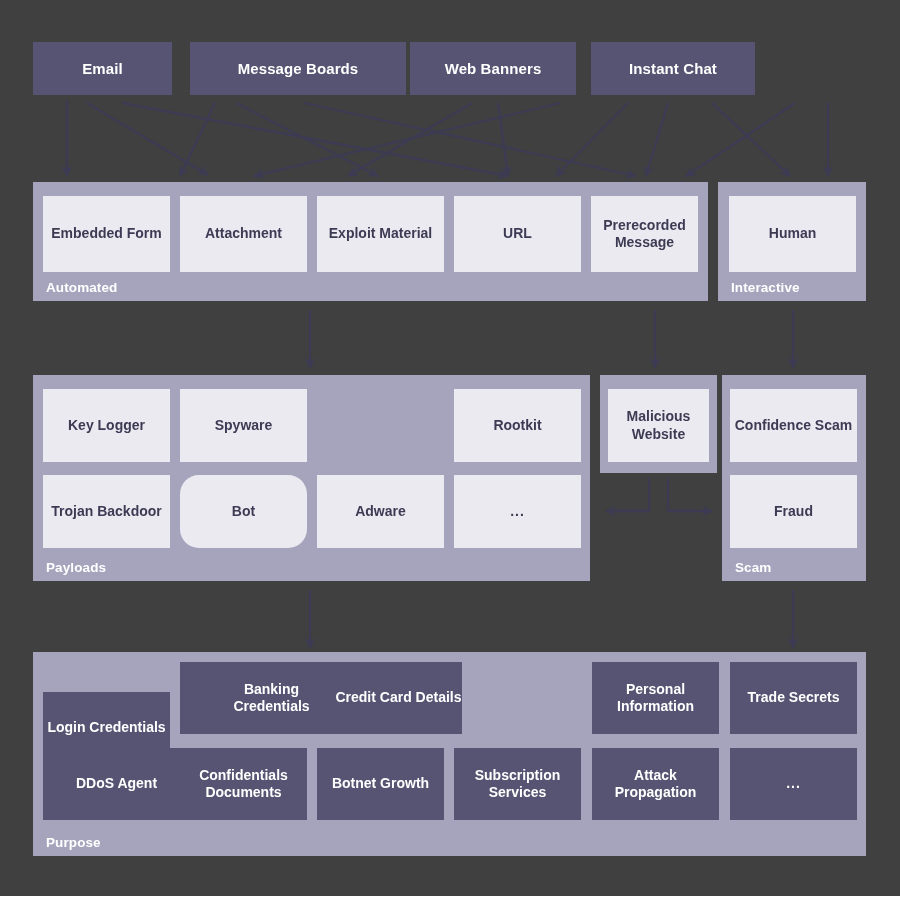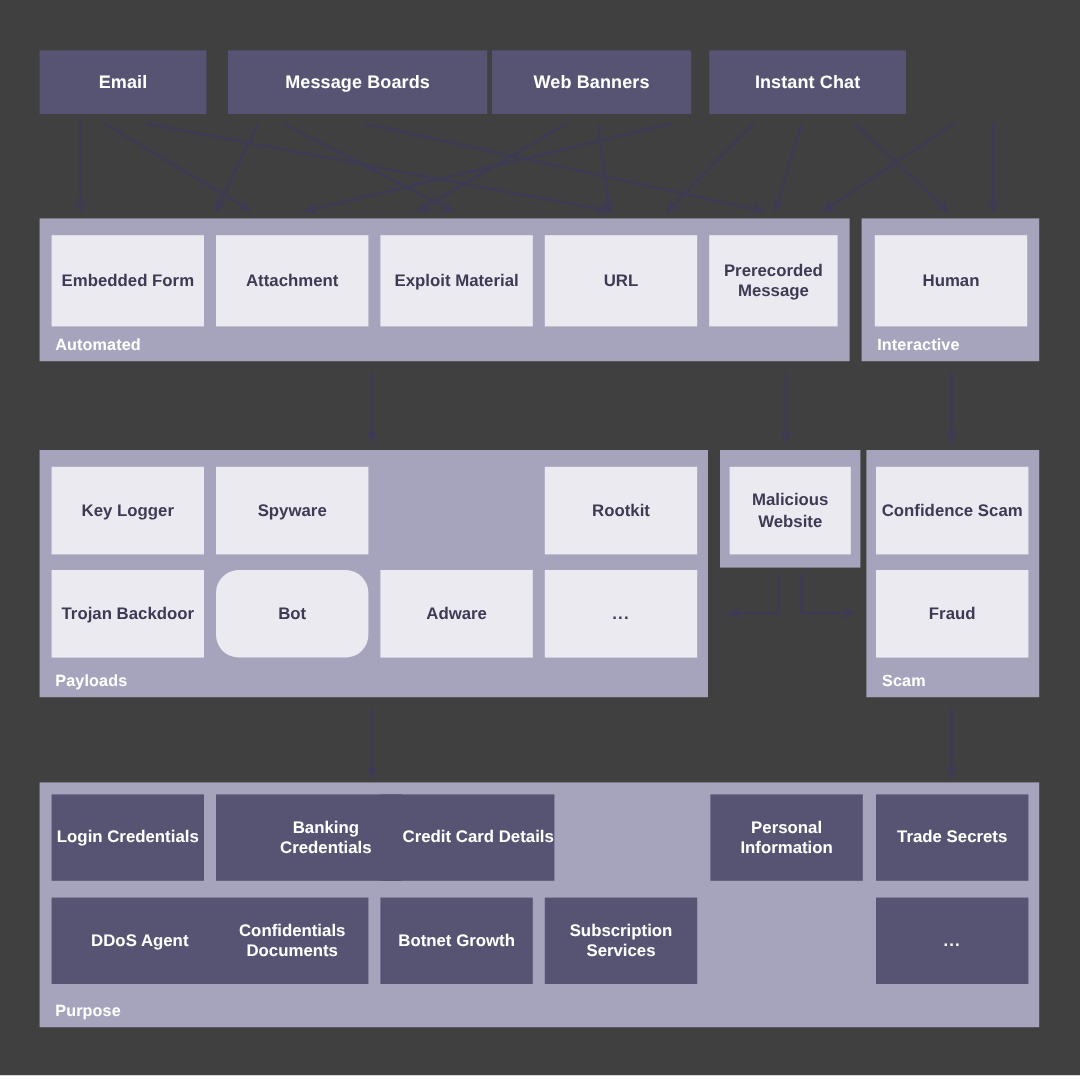--- a/index.html
+++ b/index.html
@@ -222,21 +222,21 @@
   <div class="cell-light" style="left:730px; top:389px; width:127px; height:73px;">
     <span>Confidence Scam</span>
   </div>
   <div class="cell-light" style="left:730px; top:475px; width:127px; height:73px;">
     <span>Fraud</span>
   </div>
 
   <div class="band" style="left:33px; top:652px; width:833px; height:204px;">
     <span class="band-label">Purpose</span>
   </div>
-  <div class="cell-dark" style="left:43px; top:662px; width:127px; height:72px;">
+  <div class="cell-dark" style="left:43px; top:692px; width:127px; height:72px;">
     <span>Login Credentials</span>
   </div>
   <div class="cell-dark" style="left:180px; top:662px; width:127px; height:72px;padding-left:28px;">
     <span>Banking Credentials</span>
   </div>
   <div class="cell-dark" style="left:317px; top:662px; width:127px; height:72px;padding-left:18px;">
     <span>Credit Card Details</span>
   </div>
   <div class="cell-dark" style="left:592px; top:662px; width:127px; height:72px;">
     <span>Personal Information</span>
@@ -249,17 +249,20 @@
   </div>
   <div class="cell-dark" style="left:180px; top:748px; width:127px; height:72px;">
     <span>Confidentials Documents</span>
   </div>
   <div class="cell-dark" style="left:317px; top:748px; width:127px; height:72px;">
     <span>Botnet Growth</span>
   </div>
   <div class="cell-dark" style="left:454px; top:748px; width:127px; height:72px;">
     <span>Subscription Services</span>
   </div>
+  <div class="cell-dark" style="left:592px; top:748px; width:127px; height:72px;">
+    <span>Attack Propagation</span>
+  </div>
   <div class="cell-dark cell-dots" style="left:730px; top:748px; width:127px; height:72px;">
     <span>...</span>
   </div>
 
 </div>
 
 </body></html>

